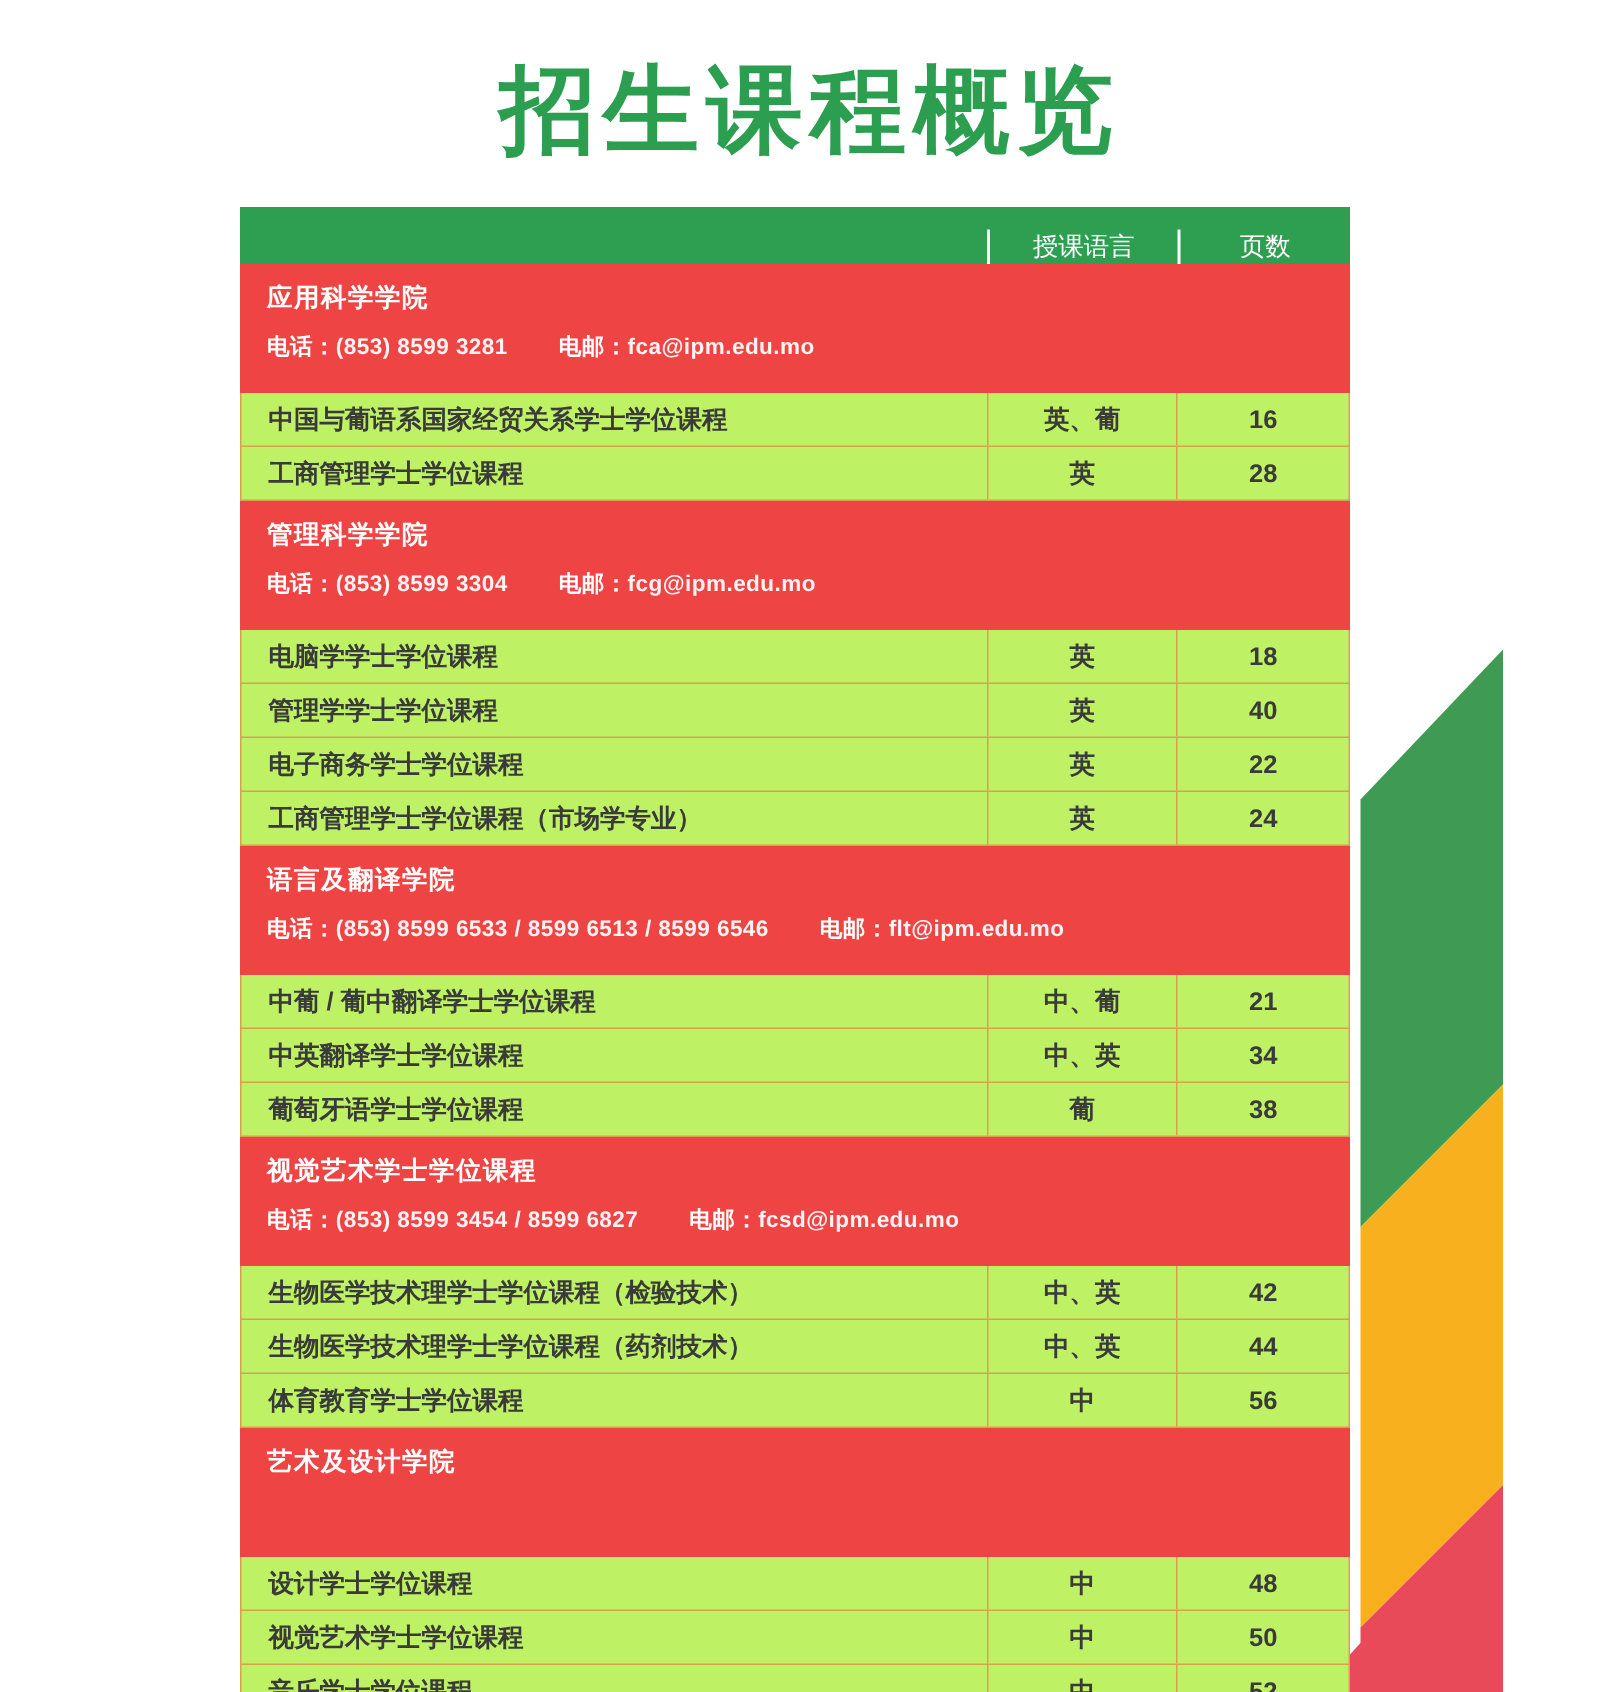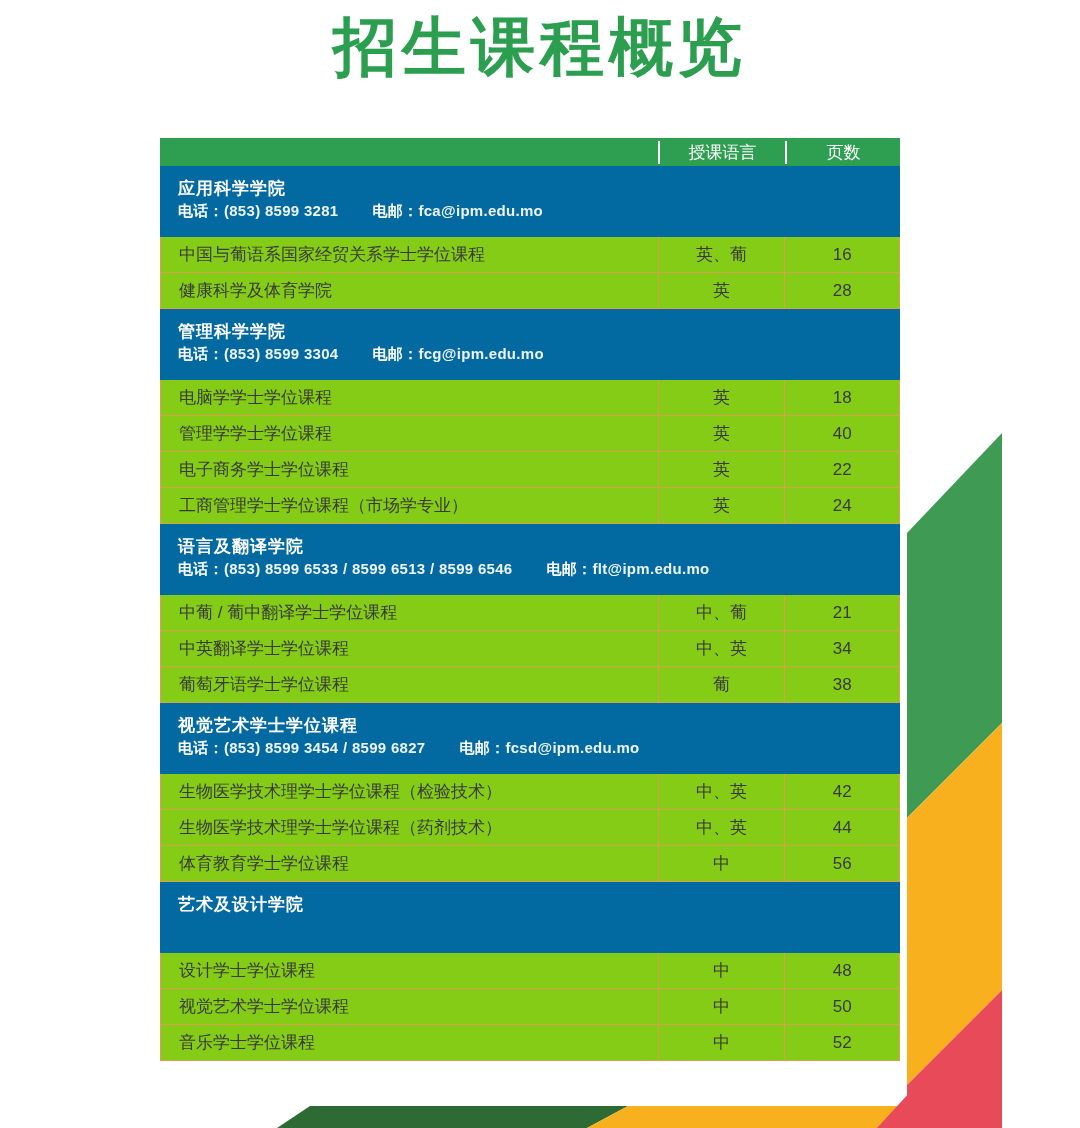--- a/index.html
+++ b/index.html
@@ -2,51 +2,51 @@
 <html><head>
 <meta charset="utf-8">
 <style>
   html,body{margin:0;padding:0;}
   body{
     width:1080px;height:1128px;position:relative;overflow:hidden;
     background:#ffffff;
     font-family:"Liberation Sans","DejaVu Sans",sans-serif;
   }
   .page-title{
-    position:absolute;top:4px;left:0;width:1080px;
+    position:absolute;top:30px;left:0;width:1080px;
     text-align:center;font-size:64px;font-weight:bold;
     color:#2b9e4f;letter-spacing:5px;z-index:2;
   }
   .deco-svg{position:absolute;left:0;top:0;z-index:0;}
   .course-table{
     position:absolute;left:160px;top:138px;width:740px;z-index:1;
     font-size:17px;
   }
   .thead{
-    display:flex;height:28px;background:#2e9e51;color:#ffffff;
-    align-items:center;font-size:17px;
+    display:flex;height:38px;background:#2e9e51;color:#ffffff;
+    align-items:flex-end;font-size:17px;
   }
   .thead .th{display:flex;align-items:center;justify-content:center;box-sizing:border-box;}
   .col-course{width:498px;}
   .col-lang{width:127px;}
   .col-pages{width:115px;}
   .thead .col-lang,.thead .col-pages{border-left:2px solid #ffffff;}
   .section-band{
-    background:#0369a1;color:#ffffff;height:71px;
+    background:#ef4444;color:#ffffff;height:86px;
     padding:11px 0 0 18px;box-sizing:border-box;
   }
   .college-name{font-size:17px;font-weight:bold;letter-spacing:1px;}
-  .college-contact{margin-top:2px;font-size:15px;letter-spacing:.3px;}
+  .college-contact{margin-top:12px;font-size:15px;letter-spacing:.3px;}
   .contact-label{font-weight:bold;color:#ffffff;}
   .contact-value{font-weight:600;color:rgba(255,255,255,.93);}
   .contact-value.phone{margin-right:34px;}
   .course-row{
-    display:flex;height:35px;background:#84cc16;
+    display:flex;height:35px;background:#bef264;
     border-bottom:1px solid #d9a04e;
-    border-left:1px solid #d9a04e;border-right:1px solid #d9a04e;
+    border-left:1px solid #d9a04e;border-right:1px solid #d9a04e;font-weight:bold;
   }
   .course-row .td{
     display:flex;align-items:center;box-sizing:border-box;color:#3a3a3a;
   }
   .course-row .col-course{padding-left:18px;justify-content:flex-start;}
   .course-row .col-lang,.course-row .col-pages{
     justify-content:center;border-left:1px solid #d9a04e;
   }
 </style>
 </head>
@@ -77,21 +77,21 @@
     </div>
   </div>
 
   <div class="course-row">
     <div class="td col-course">中国与葡语系国家经贸关系学士学位课程</div>
     <div class="td col-lang">英、葡</div>
     <div class="td col-pages">16</div>
   </div>
 
   <div class="course-row">
-    <div class="td col-course">健康科学及体育学院</div>
+    <div class="td col-course">工商管理学士学位课程</div>
     <div class="td col-lang">英</div>
     <div class="td col-pages">28</div>
   </div>
 
   <div class="section-band">
     <div class="college-name">管理科学学院</div>
     <div class="college-contact">
       <span class="contact-label">电话：</span><span class="contact-value phone">(853) 8599 3304</span><span class="contact-label">电邮：</span><span class="contact-value">fcg@ipm.edu.mo</span>
     </div>
   </div>

